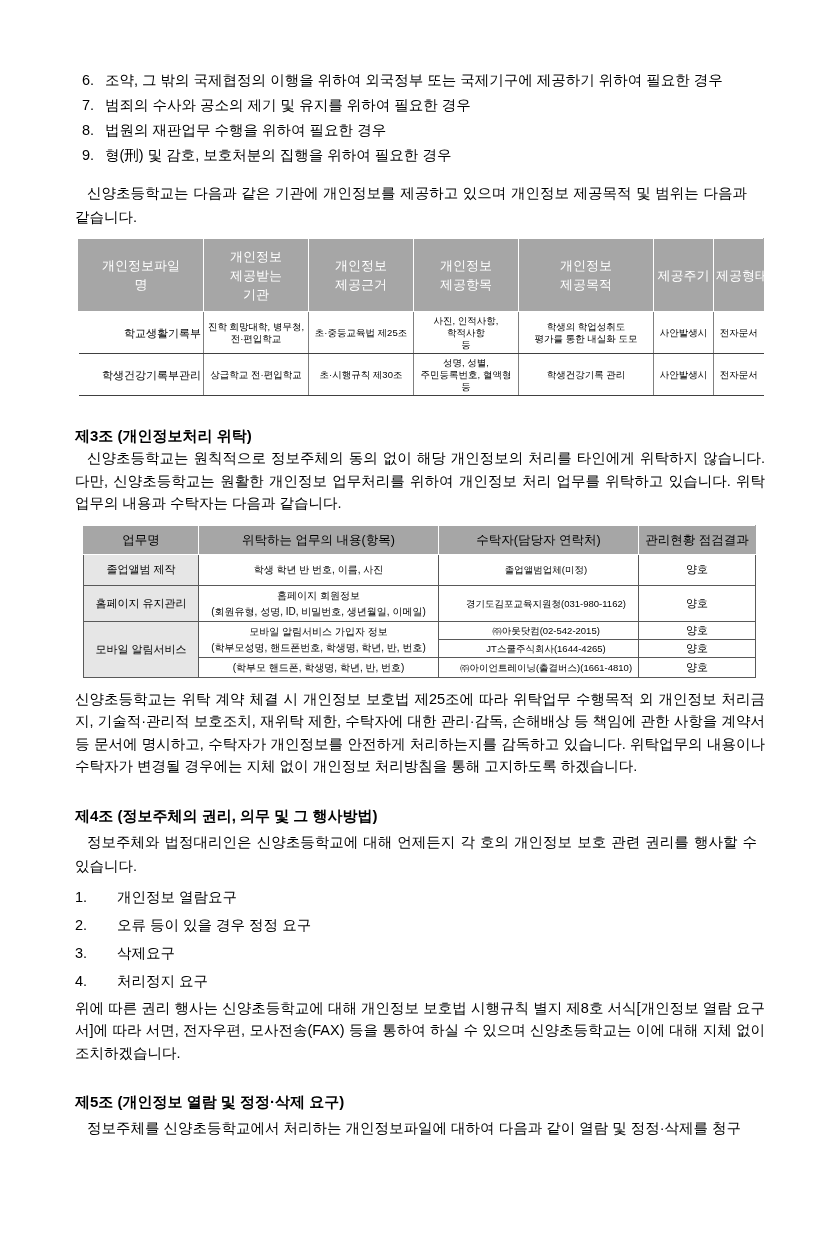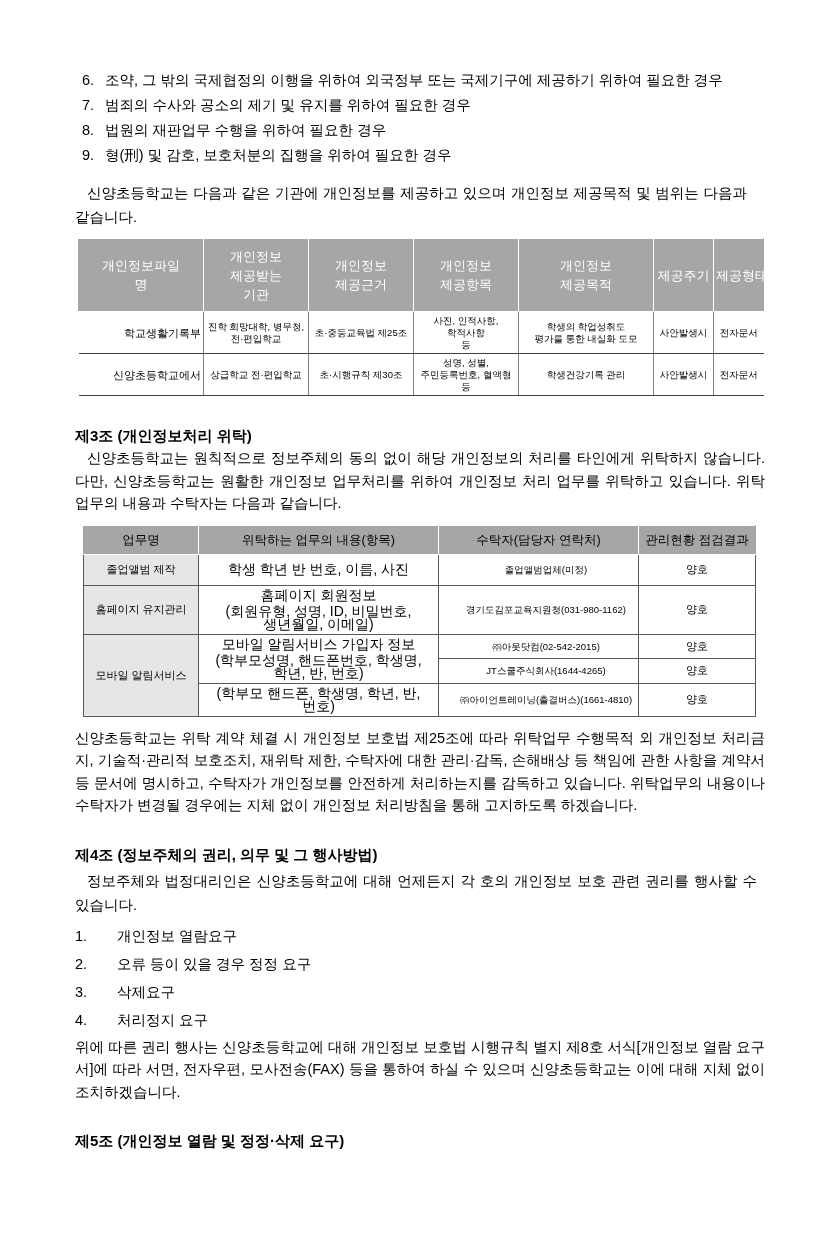--- a/index.html
+++ b/index.html
@@ -140,21 +140,21 @@
     font-size: 10px;
     line-height: 13px;
     border: 1px solid #595959;
   }
   .tbl-trust td.taskname {
     background: #e6e6e6;
     font-size: 11px;
     height: 26px;
   }
   .tbl-trust td.detail {
-    font-size: 14px;
+    font-size: 10px;
     padding: 3px 2px;
   }
   .tbl-trust td.detail .l1 { display: block; }
   .tbl-trust td.detail .l2 { display: block; margin-top: 3px; }
   .tbl-trust td.vendor { font-size: 9.5px; padding-left: 17px; }
   .tbl-trust td.status { font-size: 11px; }
 </style>
 </head>
 <body>
 
@@ -231,21 +231,21 @@
           <td>초·중등교육법 제25조</td>
           <td style="white-space:pre-line">사진, 인적사항,
 학적사항
 등</td>
           <td style="white-space:pre-line">학생의 학업성취도
 평가를 통한 내실화 도모</td>
           <td>사안발생시</td>
           <td>전자문서</td>
         </tr>
         <tr>
-          <td class="big">신양초등학교에서</td>
+          <td class="big">학생건강기록부관리</td>
           <td style="white-space:pre-line">상급학교 전·편입학교</td>
           <td>초·시행규칙 제30조</td>
           <td style="white-space:pre-line">성명, 성별,
 주민등록번호, 혈액형 등</td>
           <td>학생건강기록 관리</td>
           <td>사안발생시</td>
           <td>전자문서</td>
         </tr>
       </tbody>
     </table>
@@ -329,15 +329,16 @@
       </li>
       <li style="line-height:28px; padding-left:42px;">
         <span class="idx" style="left:0;">4.</span>
         <span>처리정지 요구</span>
       </li>
     </ul>
 
     <p class="para tight" style="margin-top:2px; width:690px;">위에 따른 권리 행사는 신양초등학교에 대해 개인정보 보호법 시행규칙 별지 제8호 서식[개인정보 열람 요구서]에 따라 서면, 전자우편, 모사전송(FAX) 등을 통하여 하실 수 있으며 신양초등학교는 이에 대해 지체 없이 조치하겠습니다.</p>
 
     <h2 class="heading" style="margin-top:27px;">제5조 (개인정보 열람 및 정정·삭제 요구)</h2>
+    <p class="para indent" style="margin-top:3px; width:690px;">정보주체를 신양초등학교에서 처리하는 개인정보파일에 대하여 다음과 같이 열람 및 정정·삭제를 청구</p>
 
   </div>
 </div>
 
 </body></html>

